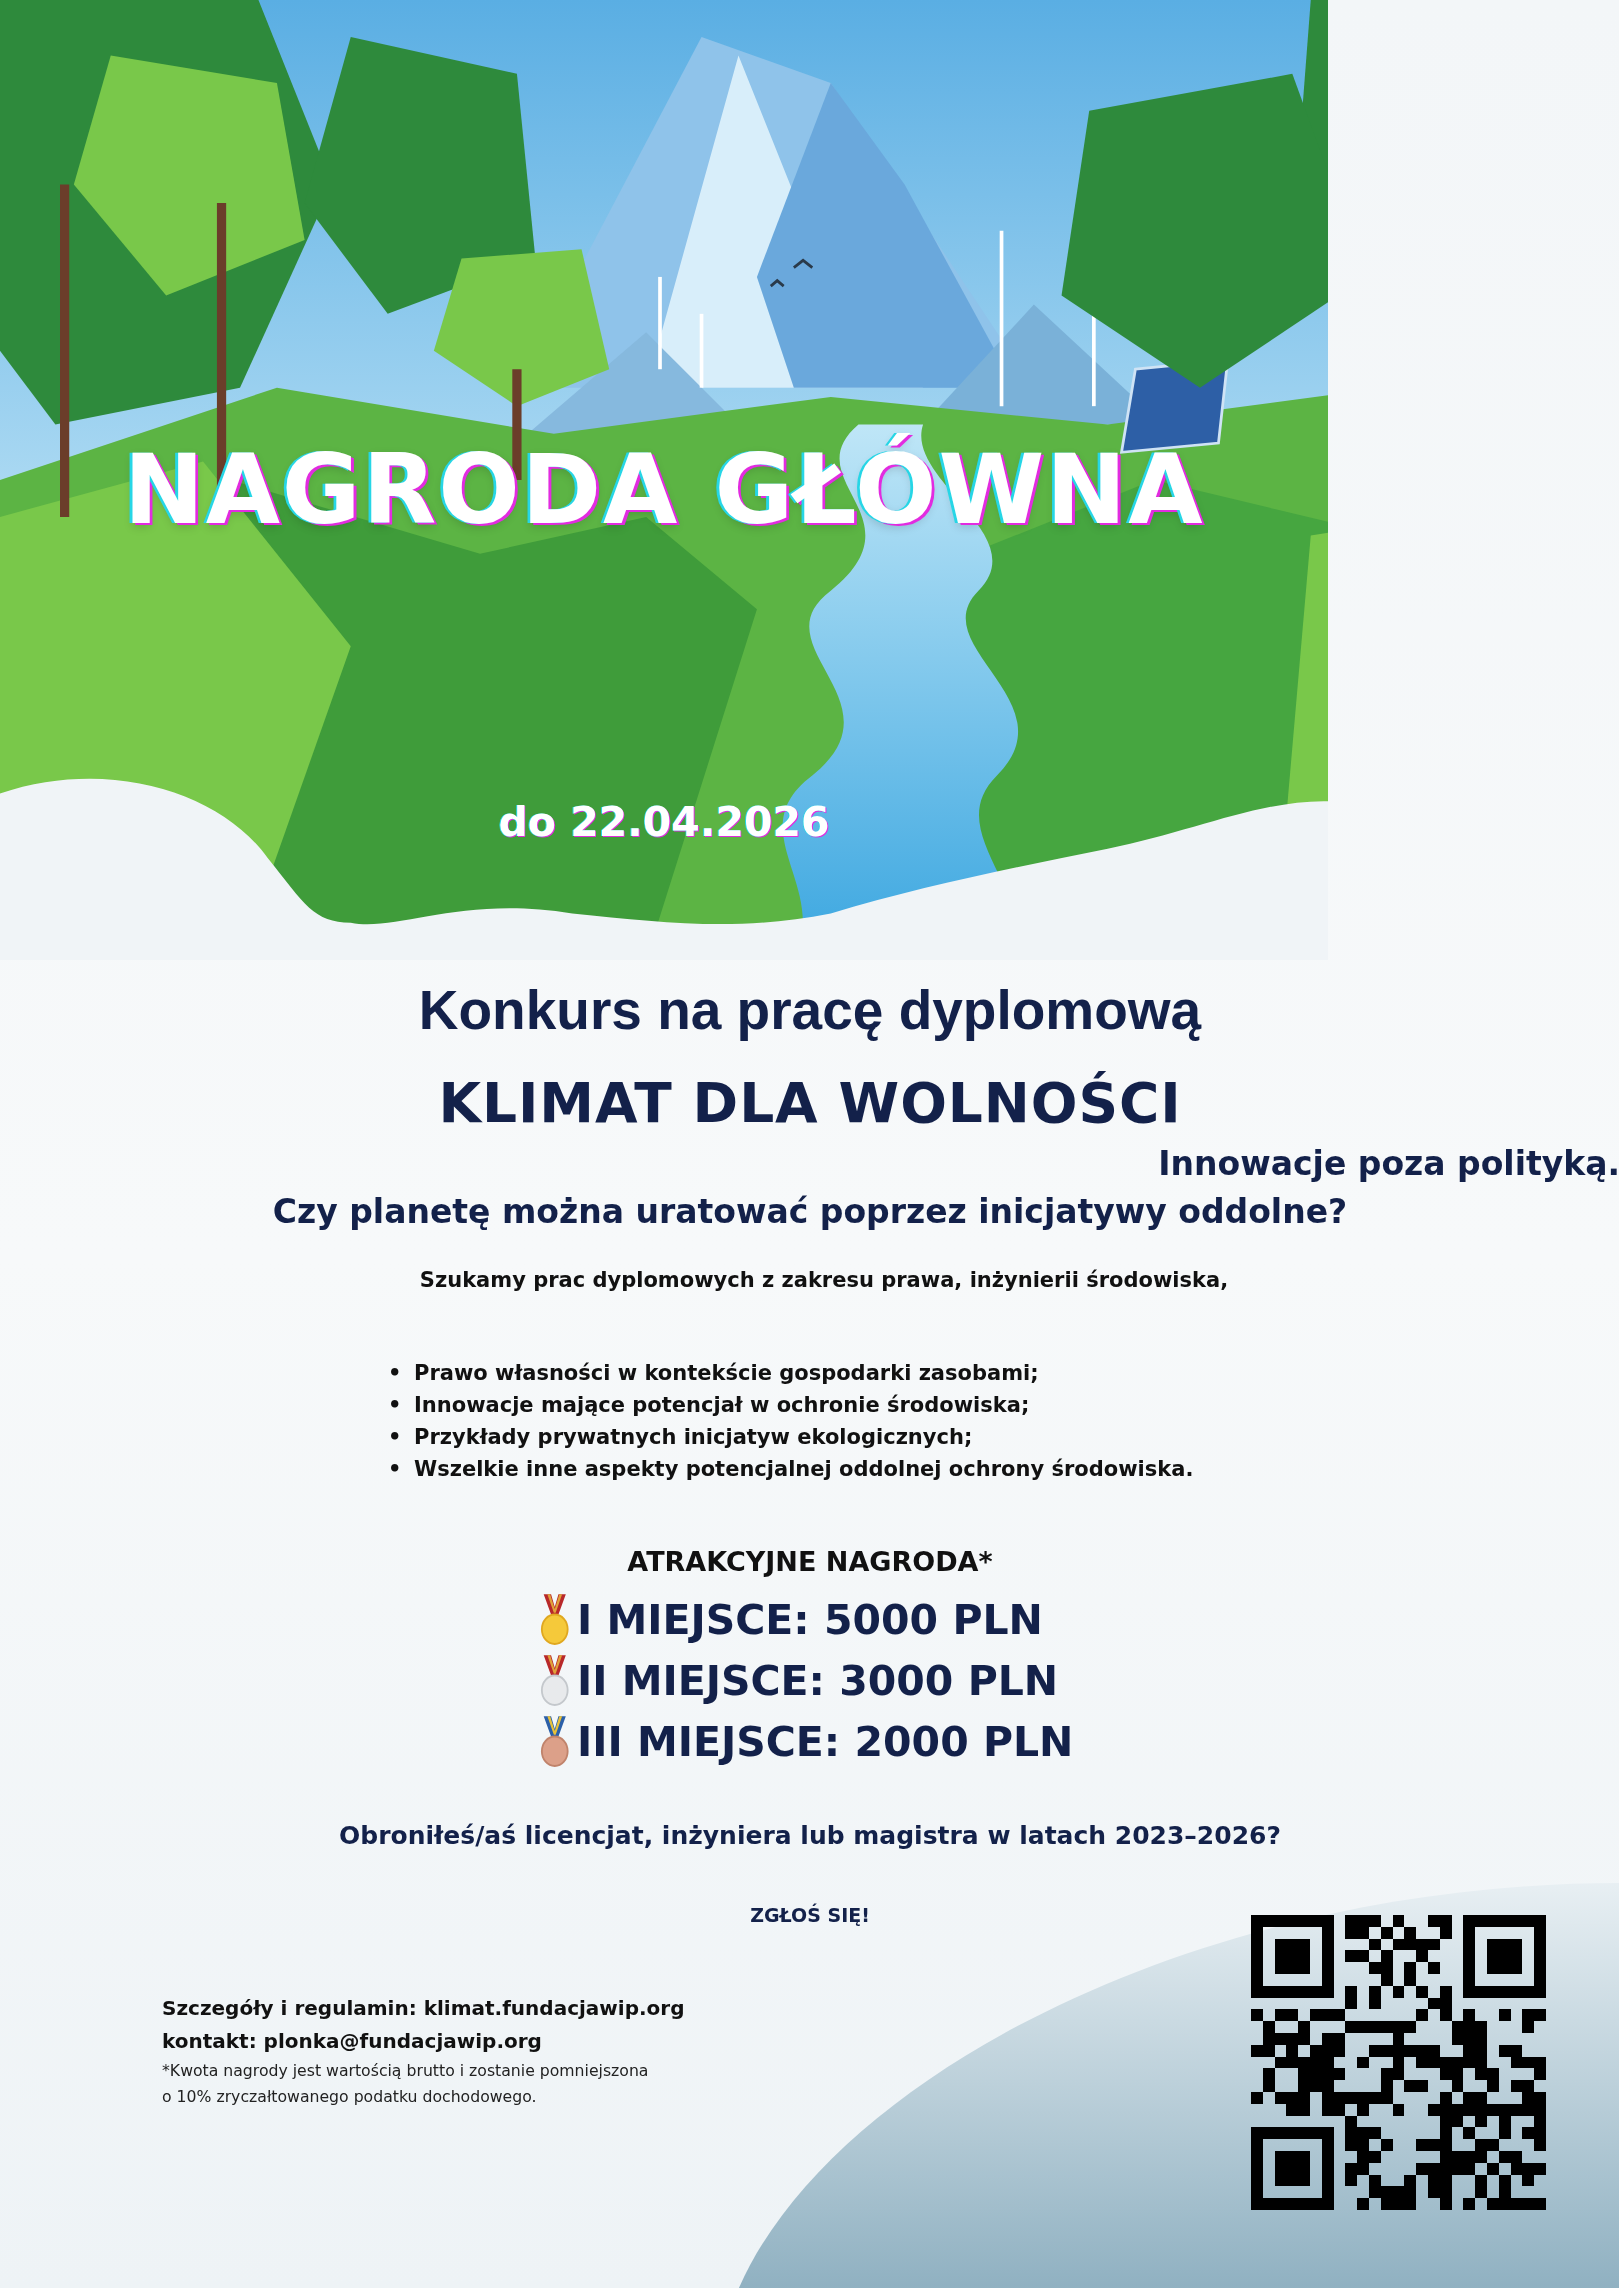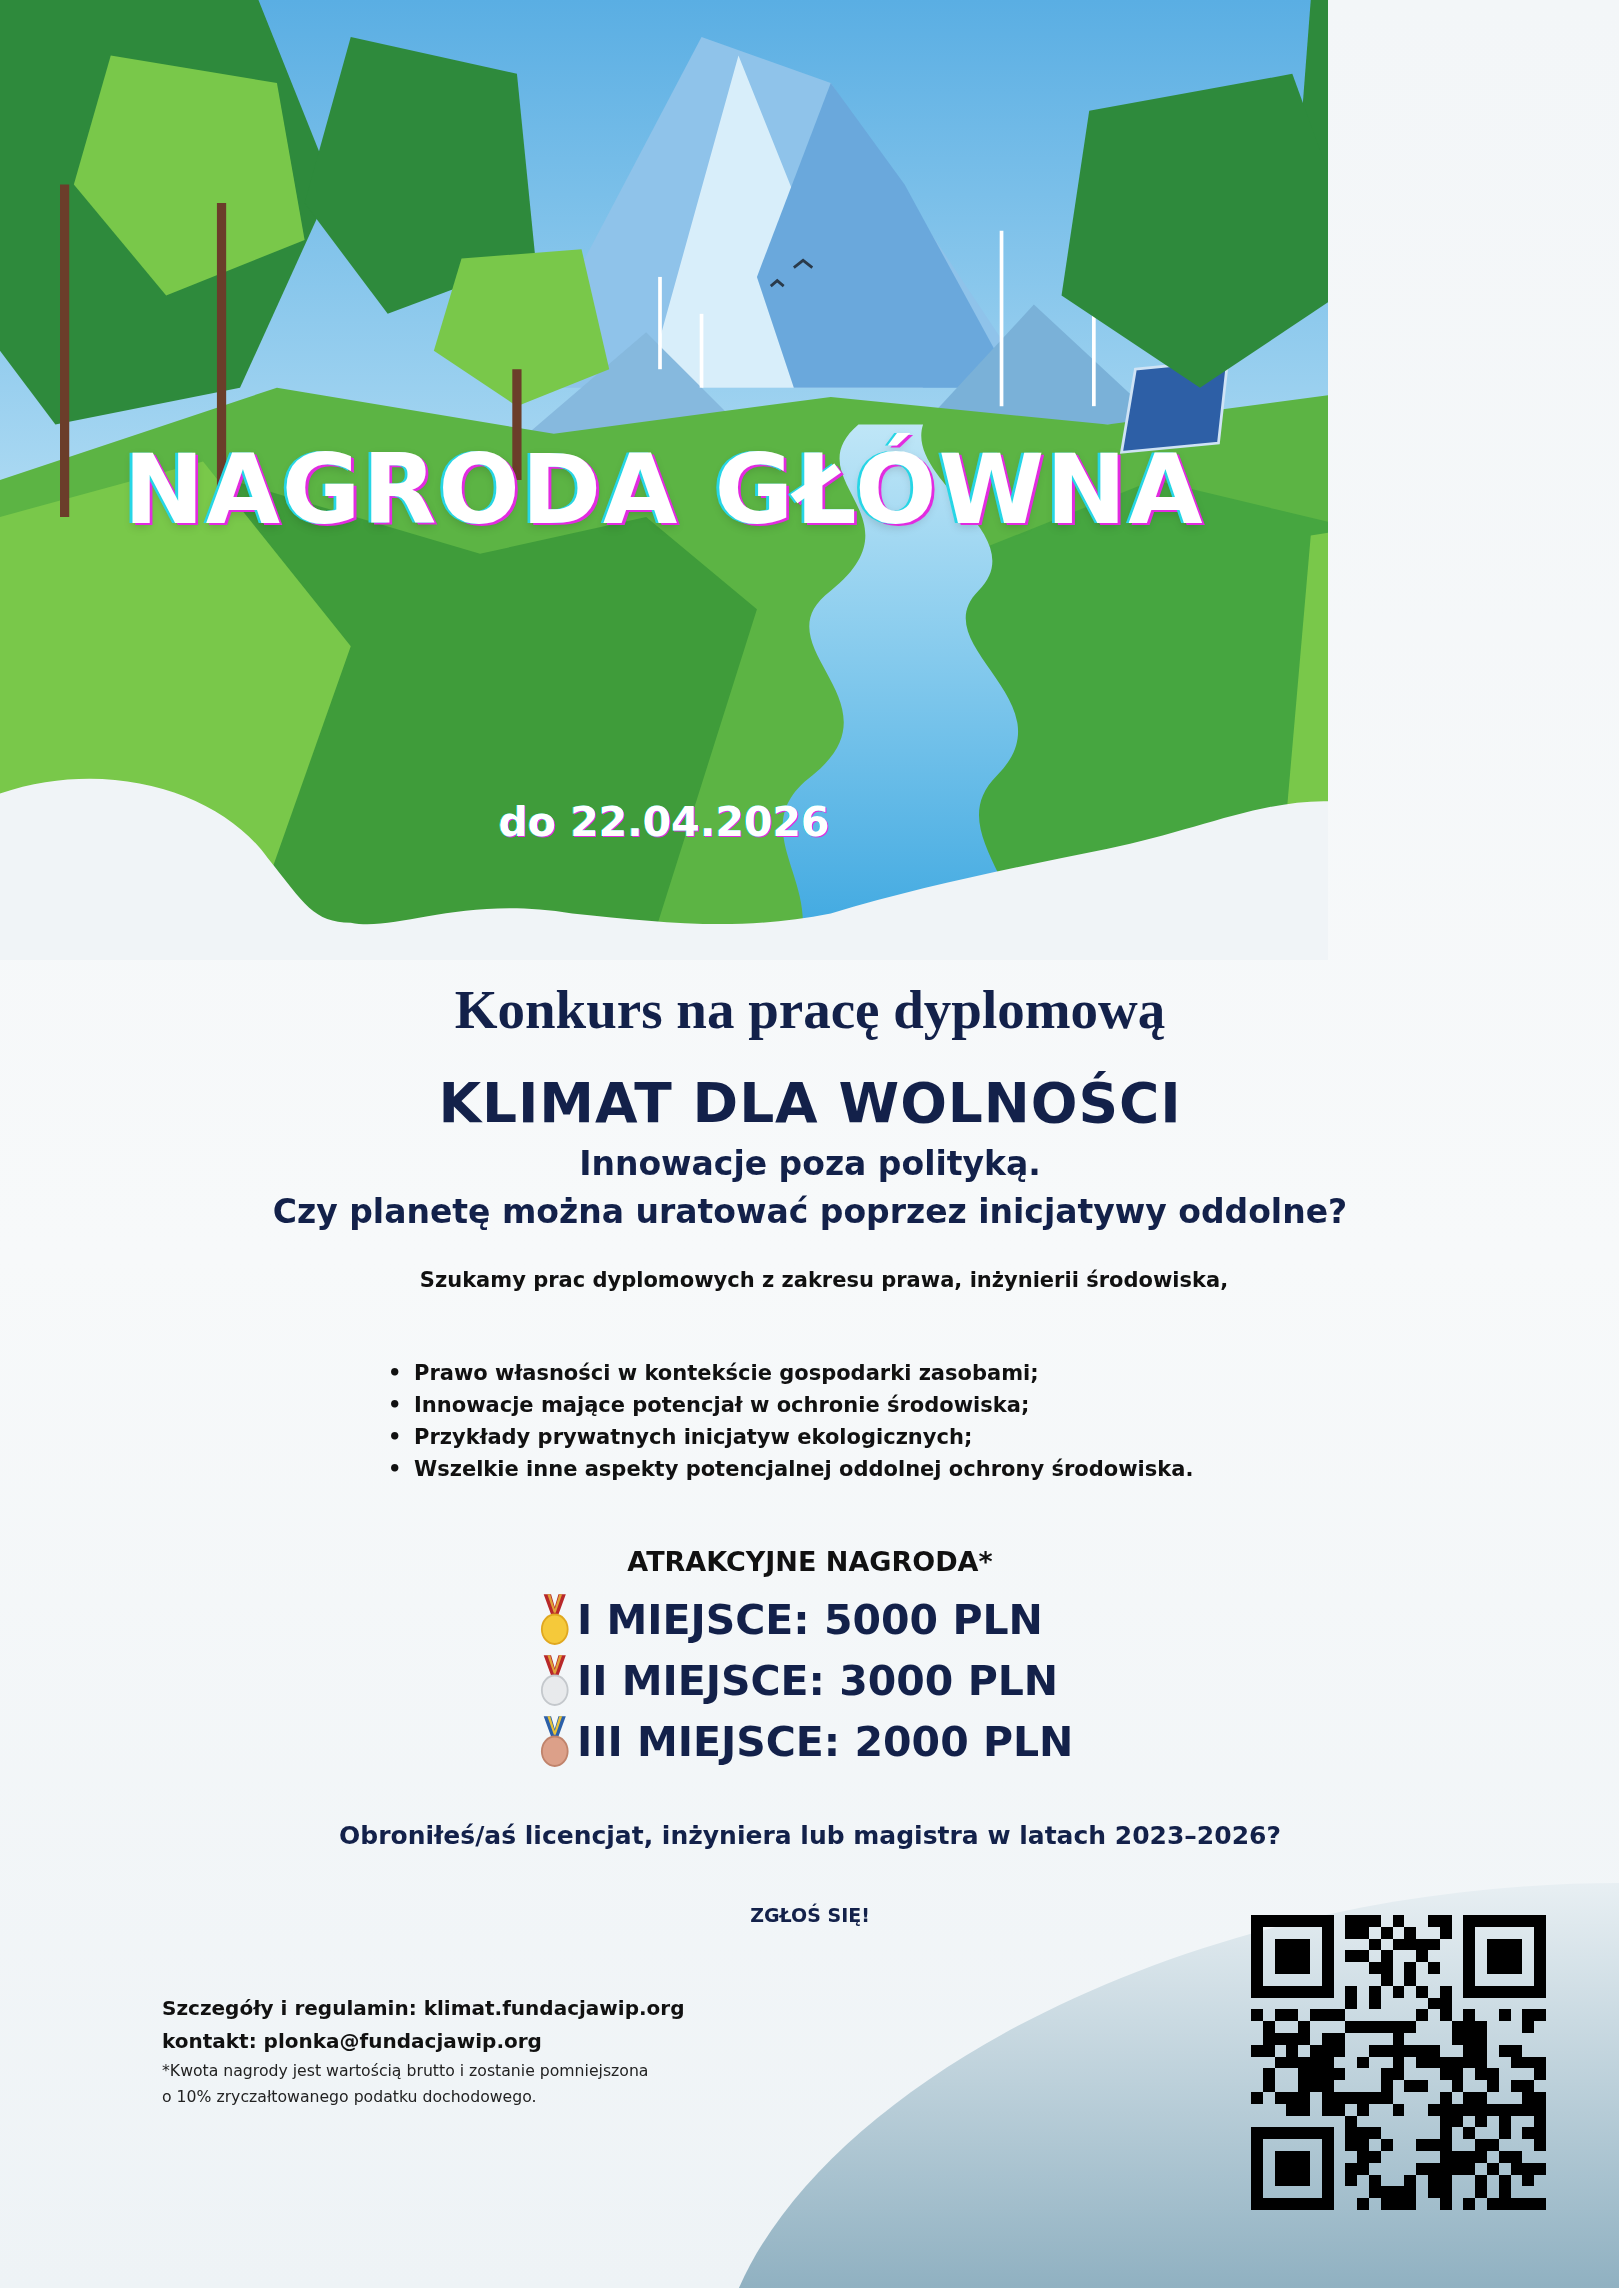--- a/index.html
+++ b/index.html
@@ -31,23 +31,23 @@
   .hero-date {
     position:absolute; left:0; width:100%; text-align:center;
     top:798px; font-family:"DejaVu Sans", sans-serif; font-weight:bold;
     font-size:41px; color:#ffffff;
     text-shadow: -0.9px 0 0 #26d6e6, 0.9px 0.9px 0 #e22be0;
   }
   .snow { position:absolute; left:0; top:738px; width:1620px; height:277px; }
 
   
   .center { position:absolute; left:0; width:100%; text-align:center; }
-  .h1 { top:978px; font-family:Liberation Serif, serif; font-weight:bold; font-size:55px; color:#13214a; }
+  .h1 { top:978px; font-family:Liberation Sans, sans-serif; font-weight:bold; font-size:55px; color:#13214a; }
   .h2 { top:1071px; font-family:"DejaVu Sans", sans-serif; font-weight:bold; font-size:55px; color:#13214a; letter-spacing:0.9px; }
-  .h3 { top:1144px; font-family:"DejaVu Sans", sans-serif; font-weight:bold; font-size:33px; color:#13214a; }
+  .h3 { top:1144px; font-family:"DejaVu Sans", sans-serif; font-weight:bold; font-size:33px; color:#13214a;text-align:right; }
   .h4 { top:1192px; font-family:"DejaVu Sans", sans-serif; font-weight:bold; font-size:33px; color:#13214a; }
   .intro { top:1264px; font-weight:bold; font-size:21px; line-height:33px; color:#111;padding-left:28px; }
   .bullets {
     position:absolute; left:388px; top:1357px; list-style:none;
     font-weight:bold; font-size:21px; color:#111;
   }
   .bullets li { height:32px; line-height:32px; position:relative; padding-left:26px; }
   .bullets li::before { content:"•"; position:absolute; left:0; top:0; }
   .prizes-title { top:1546px; font-weight:bold; font-size:27px; color:#111; }
   .prize-list { position:absolute; left:540px; top:1589px; }

